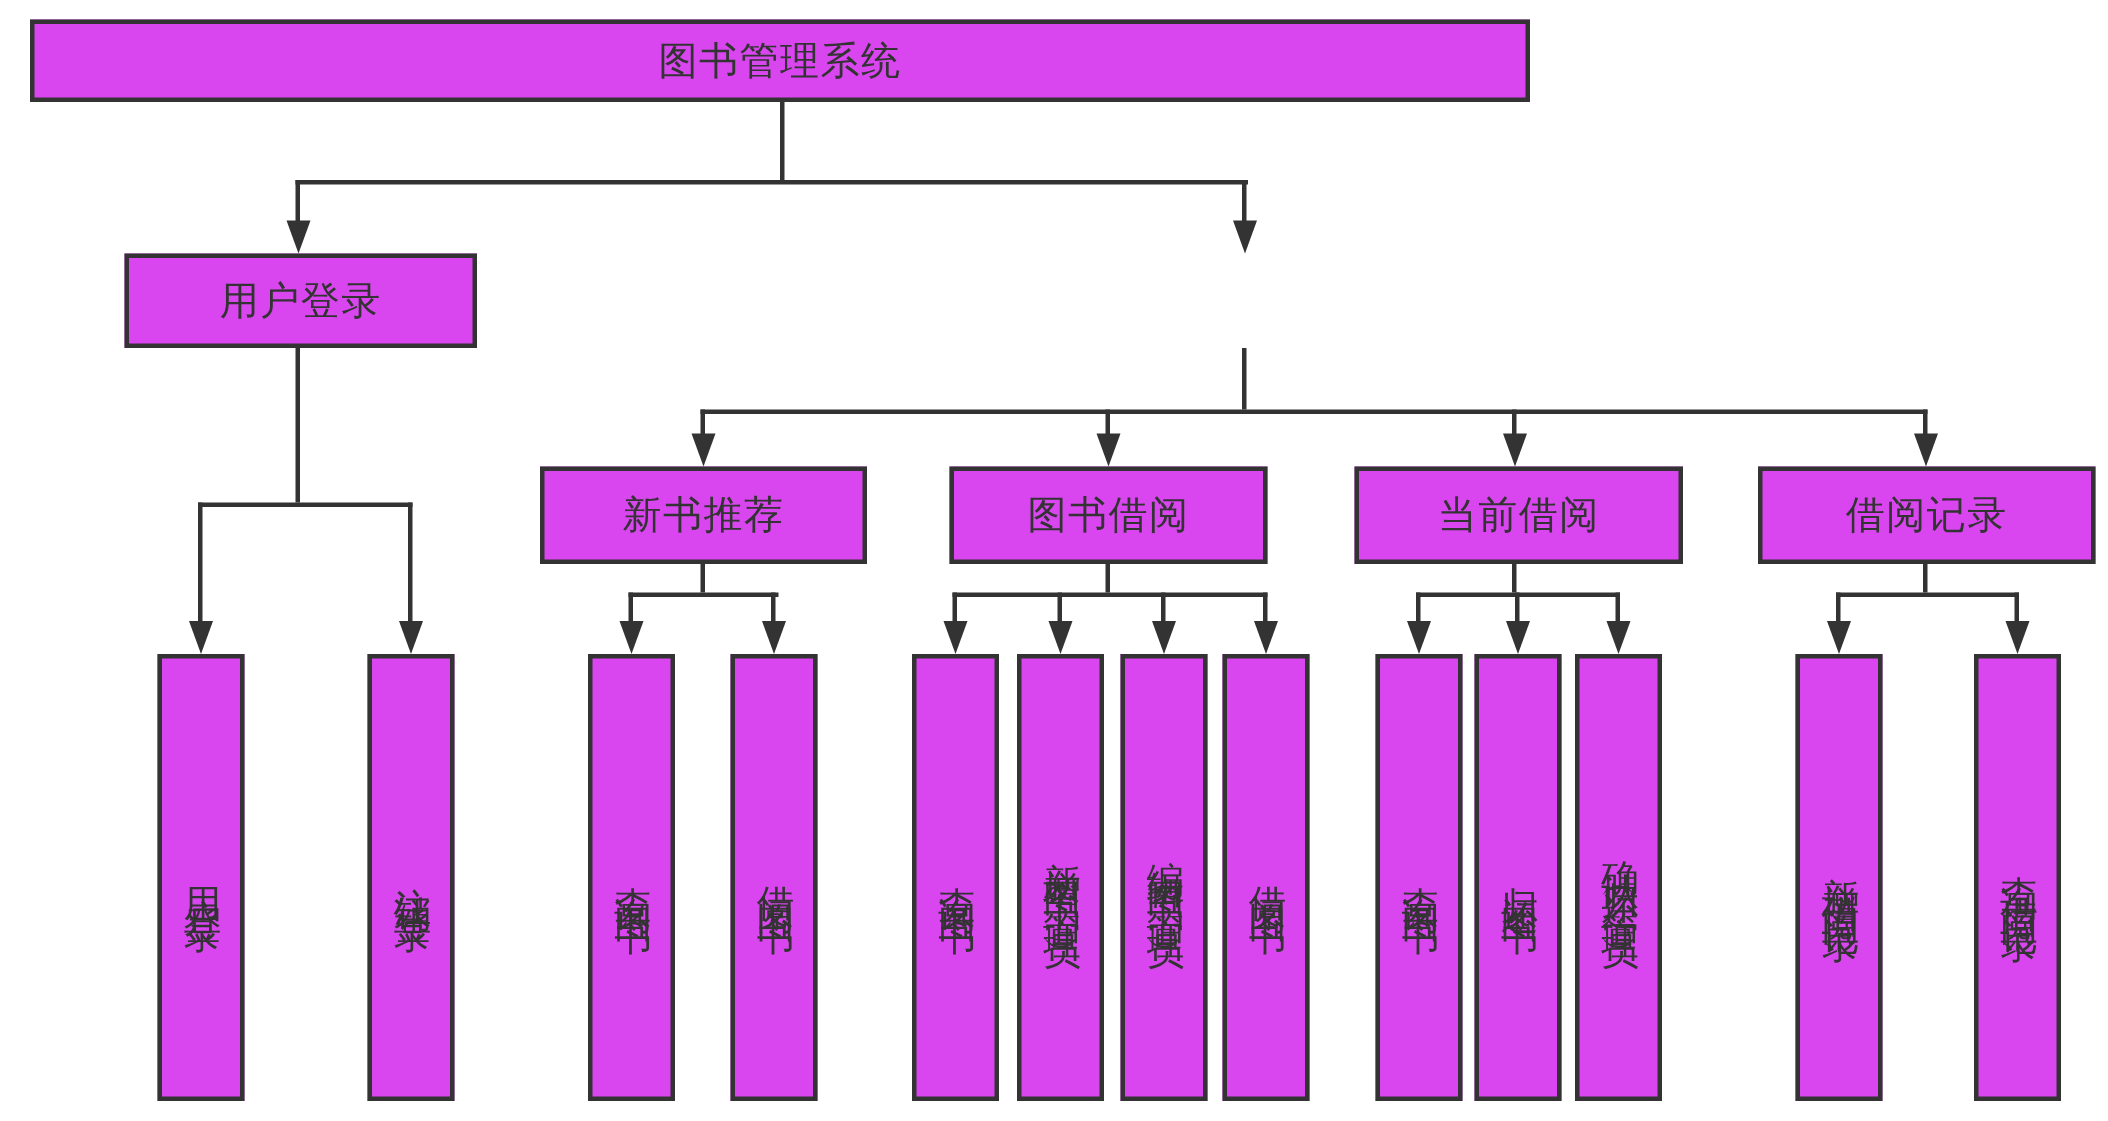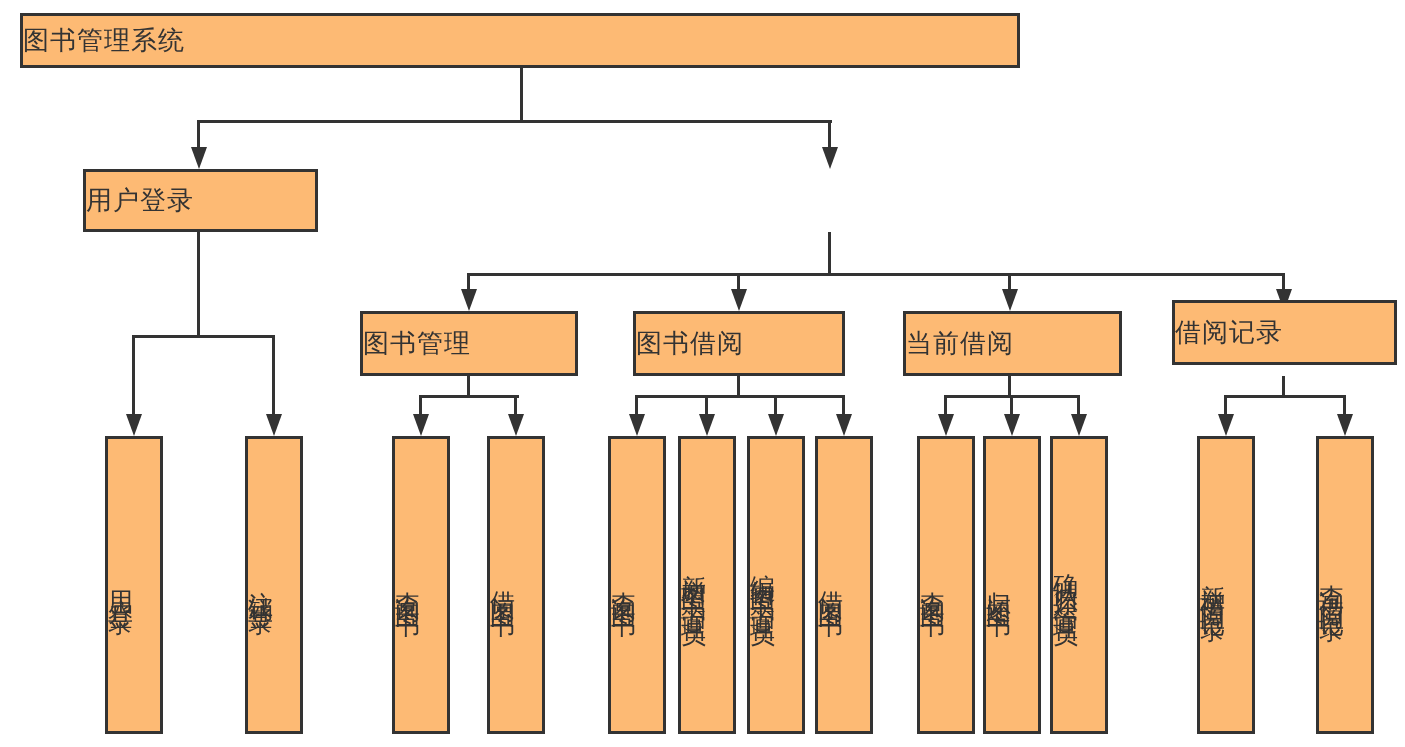--- a/index.html
+++ b/index.html
@@ -13,22 +13,22 @@
     position:relative;
     width:1405px;height:747px;
     background:var(--bg);
     overflow:hidden;
     font-family:"Liberation Sans","DejaVu Sans",sans-serif;
   }
   .box{
     position:absolute;
     box-sizing:border-box;
     border:3px solid var(--line);
-    background:#fdba74;
-    display:flex;align-items:center;
+    background:#d946ef;
+    display:flex;align-items:center;justify-content:center;
     color:var(--text);
   }
   .hlabel{font-size:26px;letter-spacing:1px;white-space:nowrap;}
   .vtext{
     writing-mode:vertical-rl;
     text-orientation:mixed;
     font-size:25px;
     letter-spacing:7px;
     color:var(--text);
     line-height:1;
@@ -83,29 +83,29 @@
   <div class="vline" style="left:467px;top:273px;height:25px"></div>
   <div class="arrow" style="left:461px;top:289px"></div>
   <div class="vline" style="left:737px;top:273px;height:25px"></div>
   <div class="arrow" style="left:731px;top:289px"></div>
   <div class="vline" style="left:1008px;top:273px;height:25px"></div>
   <div class="arrow" style="left:1002px;top:289px"></div>
   <div class="vline" style="left:1282px;top:273px;height:25px"></div>
   <div class="arrow" style="left:1276px;top:289px"></div>
 
   <div class="box" style="left:360px;top:311px;width:218px;height:65px">
-    <span class="hlabel">图书管理</span>
+    <span class="hlabel">新书推荐</span>
   </div>
   <div class="box" style="left:903px;top:311px;width:219px;height:65px">
     <span class="hlabel">当前借阅</span>
   </div>
   <div class="box" style="left:633px;top:311px;width:212px;height:65px">
     <span class="hlabel">图书借阅</span>
   </div>
-  <div class="box" style="left:1172px;top:300px;width:225px;height:65px">
+  <div class="box" style="left:1172px;top:311px;width:225px;height:65px">
     <span class="hlabel">借阅记录</span>
   </div>
 
   <div class="vline" style="left:467px;top:376px;height:19px"></div>
   <div class="hline" style="left:419px;top:395px;width:100px"></div>
   <div class="vline" style="left:419px;top:395px;height:25px"></div>
   <div class="arrow" style="left:413px;top:414px"></div>
   <div class="vline" style="left:514px;top:395px;height:25px"></div>
   <div class="arrow" style="left:508px;top:414px"></div>
 

